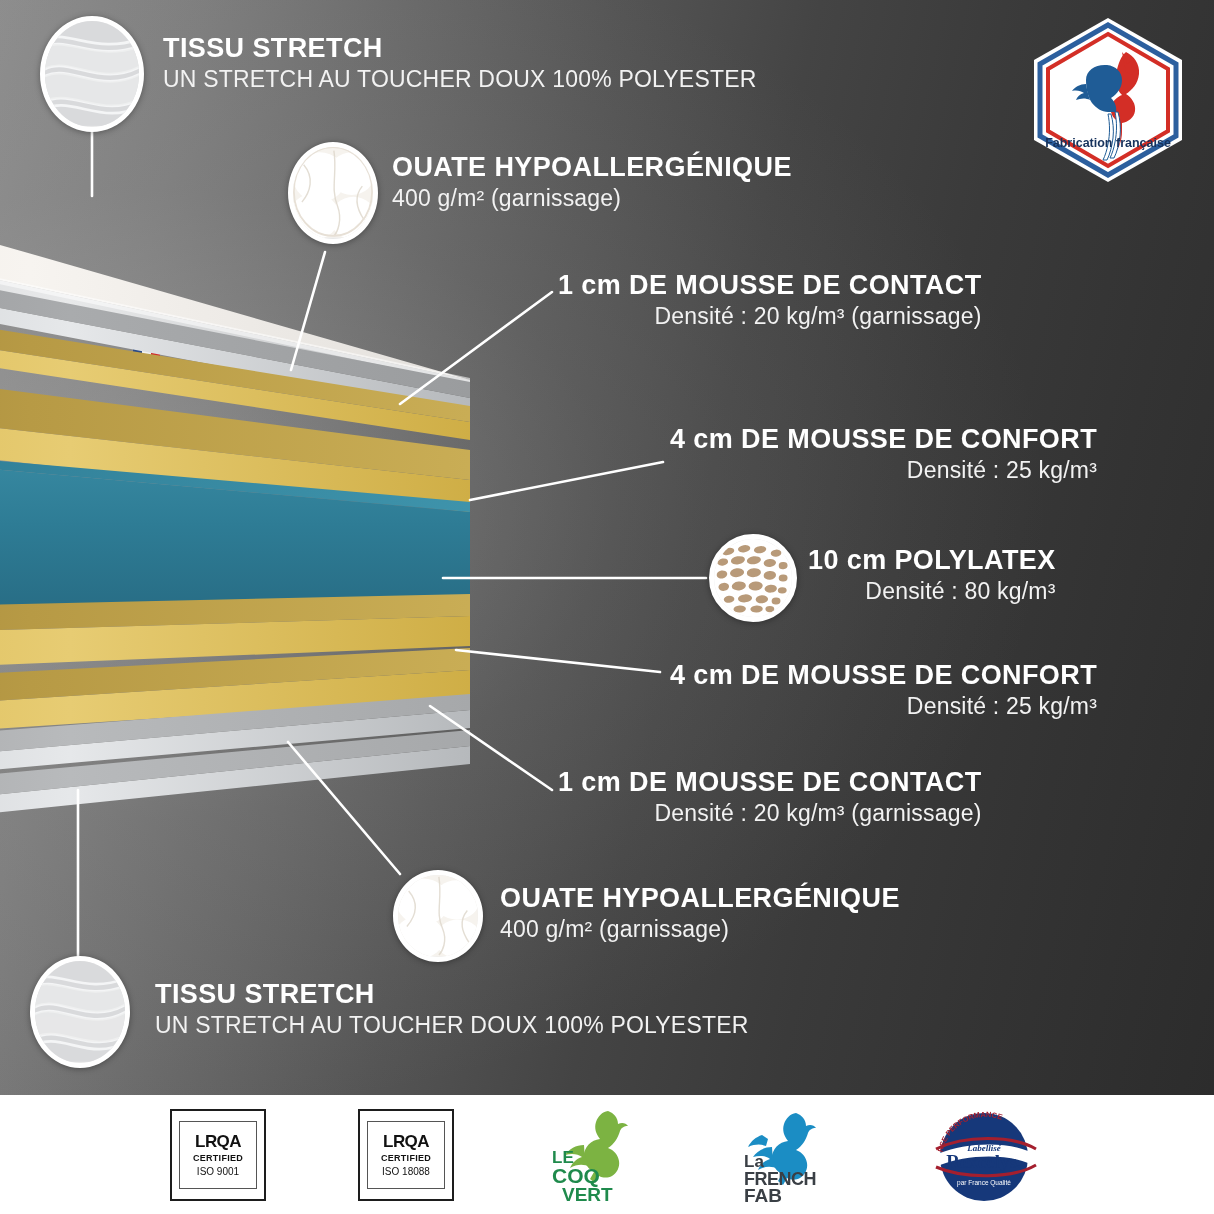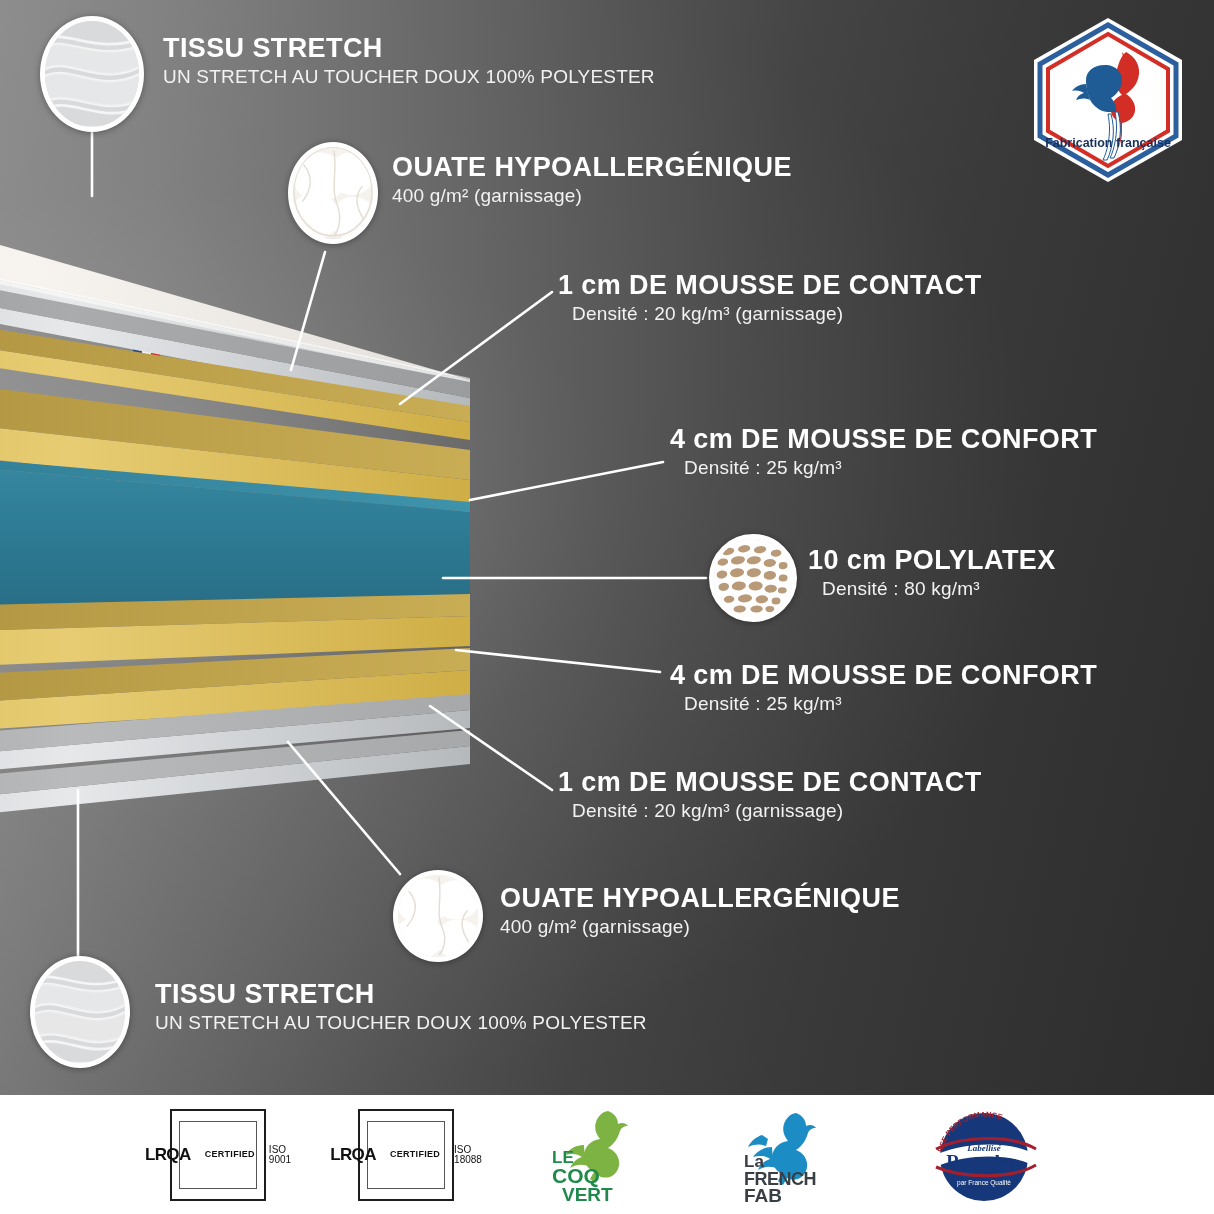--- a/index.html
+++ b/index.html
@@ -23,34 +23,34 @@
   .callout-node{
     position:absolute;border-radius:50%;
     border:5px solid #ffffff;overflow:hidden;background:#e9e9e9;
     box-shadow:0 1px 6px rgba(0,0,0,.35);
   }
   .node-inner{position:absolute;inset:0;}
 
   
   .label{position:absolute;color:#fff;line-height:1.06;white-space:nowrap;}
   .label .t1{font-size:27px;font-weight:700;letter-spacing:.4px;display:block;}
-  .label .t2{font-size:19px;font-weight:400;letter-spacing:.2px;display:block;margin-top:4px;color:#f2f2f2;}
-  .label.indent .t2{margin-left:14px;}
+  .label .t2{font-size:23px;font-weight:400;letter-spacing:.2px;display:block;margin-top:4px;color:#f2f2f2;}
+  .label.indent .t2{margin-left:24px;text-align:right;}
 
   
   #ff-badge{position:absolute;left:1022px;top:14px;width:172px;height:172px;}
 
   
   #certs{
     position:absolute;left:0;top:1095px;width:1214px;height:119px;background:#fff;
     display:flex;align-items:center;justify-content:center;gap:92px;
   }
   .cert{display:flex;align-items:center;justify-content:center;}
   .lrqa-outer{width:96px;height:92px;border:2.5px solid #1d1d1d;display:flex;align-items:center;justify-content:center;}
-  .lrqa-inner{width:78px;height:68px;border:1.5px solid #555;display:flex;flex-direction:row;align-items:center;justify-content:center;gap:14px;}
+  .lrqa-inner{width:78px;height:68px;border:1.5px solid #555;display:flex;flex-direction:column;align-items:center;justify-content:center;gap:4px;}
   .lrqa-word{font-size:17px;font-weight:700;letter-spacing:-.6px;color:#111;line-height:1;}
   .lrqa-cert{font-size:9px;font-weight:700;letter-spacing:.3px;color:#111;line-height:1;}
   .lrqa-iso{font-size:10px;font-weight:400;color:#111;line-height:1;}
   .rex{position:relative;width:118px;height:100px;}
 </style>
 </head>
 <body>
 
 <div id="stage">
 

